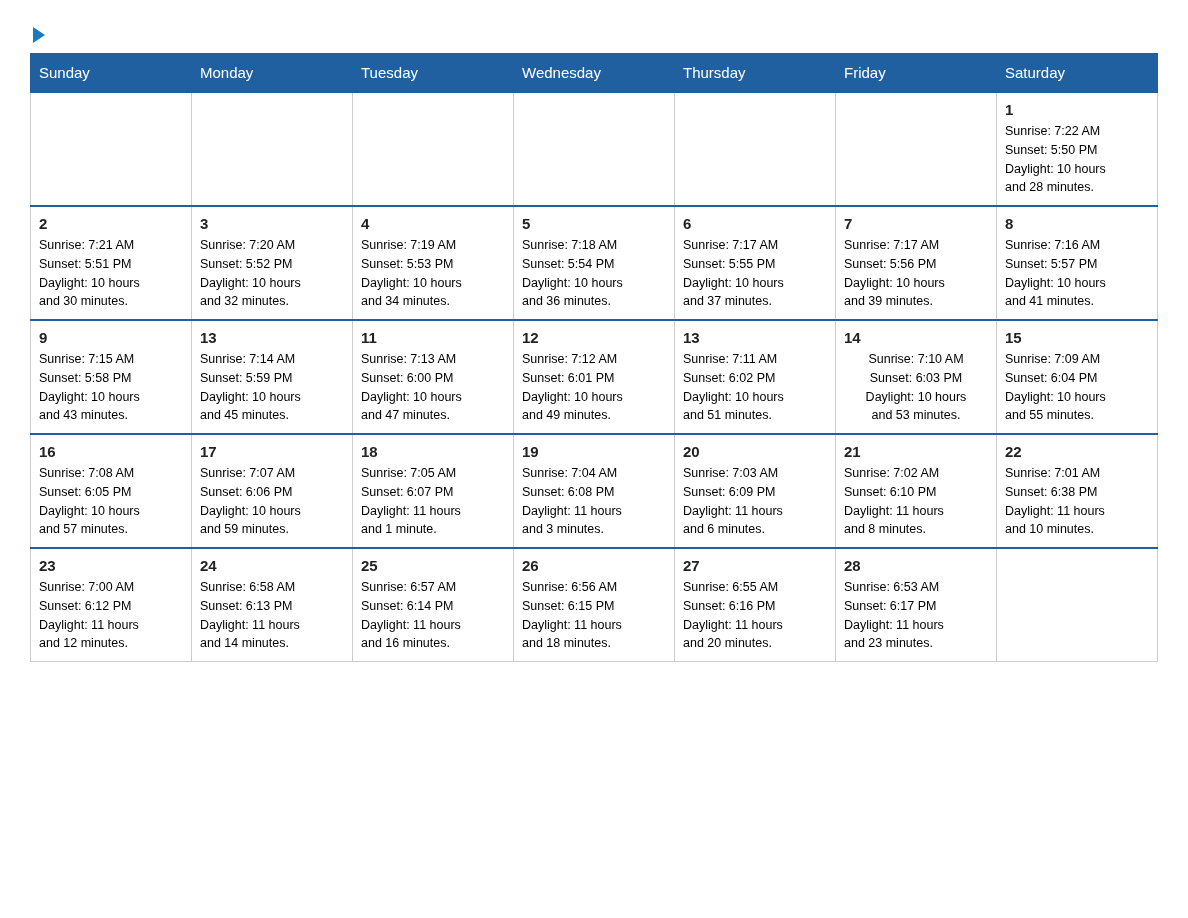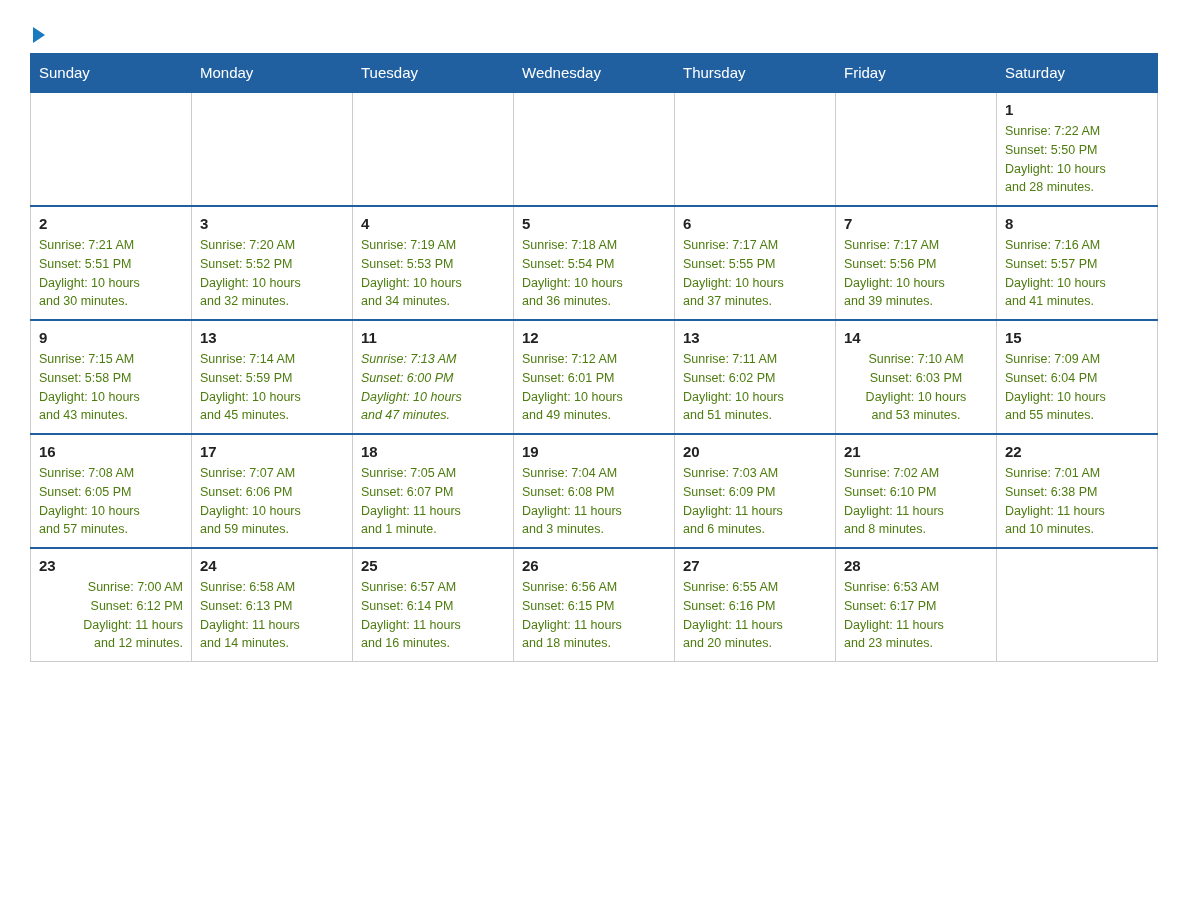--- a/index.html
+++ b/index.html
@@ -68,21 +68,21 @@
       border-top: 2px solid #2060a0;
     }
     .day-number {
       font-size: 15px;
       font-weight: bold;
       margin-bottom: 4px;
       color: #222;
     }
     .day-info {
       font-size: 12.5px;
-      color: #4d7c0f;
+      color: #000000;
       line-height: 1.5;
     }
     .empty-cell {
       background: #f9f9f9;
     }
     .logo-line1 {
       display: flex;
       align-items: center;
     }
     .logo-text-general {
@@ -218,21 +218,21 @@
         </td>
         <td>
           <div class="day-number">13</div>
           <div class="day-info" style="white-space: pre-line;">Sunrise: 7:14 AM
 Sunset: 5:59 PM
 Daylight: 10 hours
 and 45 minutes.</div>
         </td>
         <td>
           <div class="day-number">11</div>
-          <div class="day-info" style="white-space: pre-line; font-style: italic;">Sunrise: 7:13 AM
+          <div class="day-info" style="white-space: pre-line;">Sunrise: 7:13 AM
 Sunset: 6:00 PM
 Daylight: 10 hours
 and 47 minutes.</div>
         </td>
         <td>
           <div class="day-number">12</div>
           <div class="day-info" style="white-space: pre-line;">Sunrise: 7:12 AM
 Sunset: 6:01 PM
 Daylight: 10 hours
 and 49 minutes.</div>
@@ -306,21 +306,21 @@
           <div class="day-number">22</div>
           <div class="day-info" style="white-space: pre-line;">Sunrise: 7:01 AM
 Sunset: 6:38 PM
 Daylight: 11 hours
 and 10 minutes.</div>
         </td>
       </tr>
       <tr>
         <td>
           <div class="day-number">23</div>
-          <div class="day-info" style="white-space: pre-line; text-align: right;">Sunrise: 7:00 AM
+          <div class="day-info" style="white-space: pre-line;">Sunrise: 7:00 AM
 Sunset: 6:12 PM
 Daylight: 11 hours
 and 12 minutes.</div>
         </td>
         <td>
           <div class="day-number">24</div>
           <div class="day-info" style="white-space: pre-line;">Sunrise: 6:58 AM
 Sunset: 6:13 PM
 Daylight: 11 hours
 and 14 minutes.</div>

